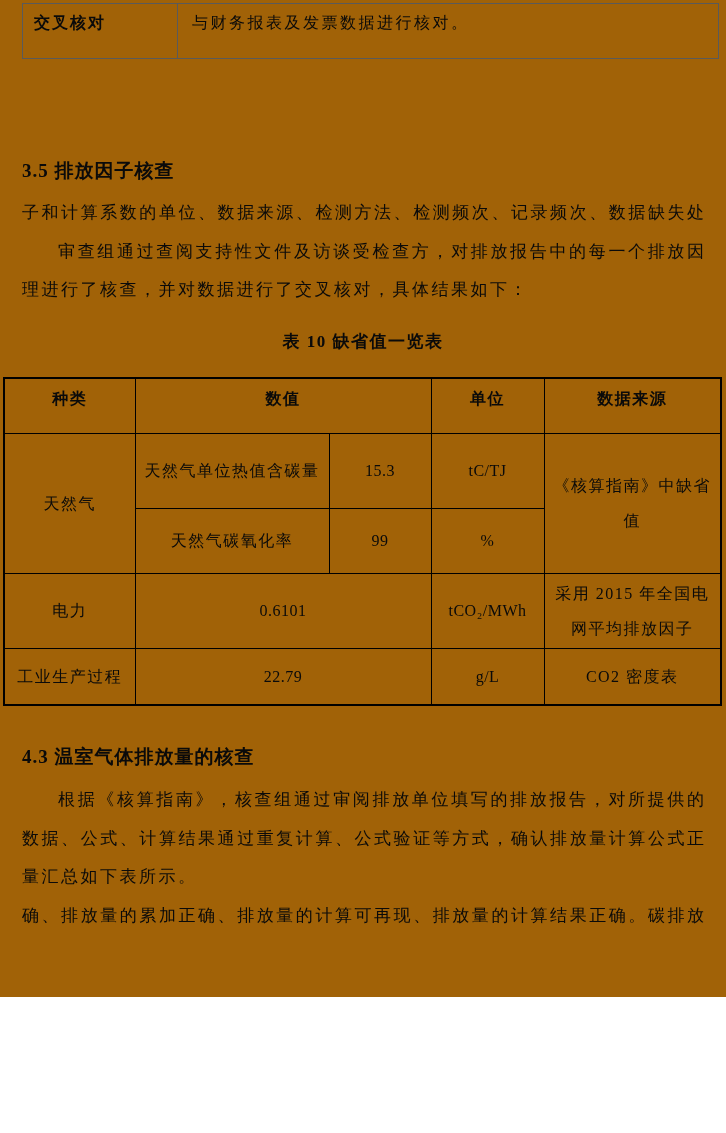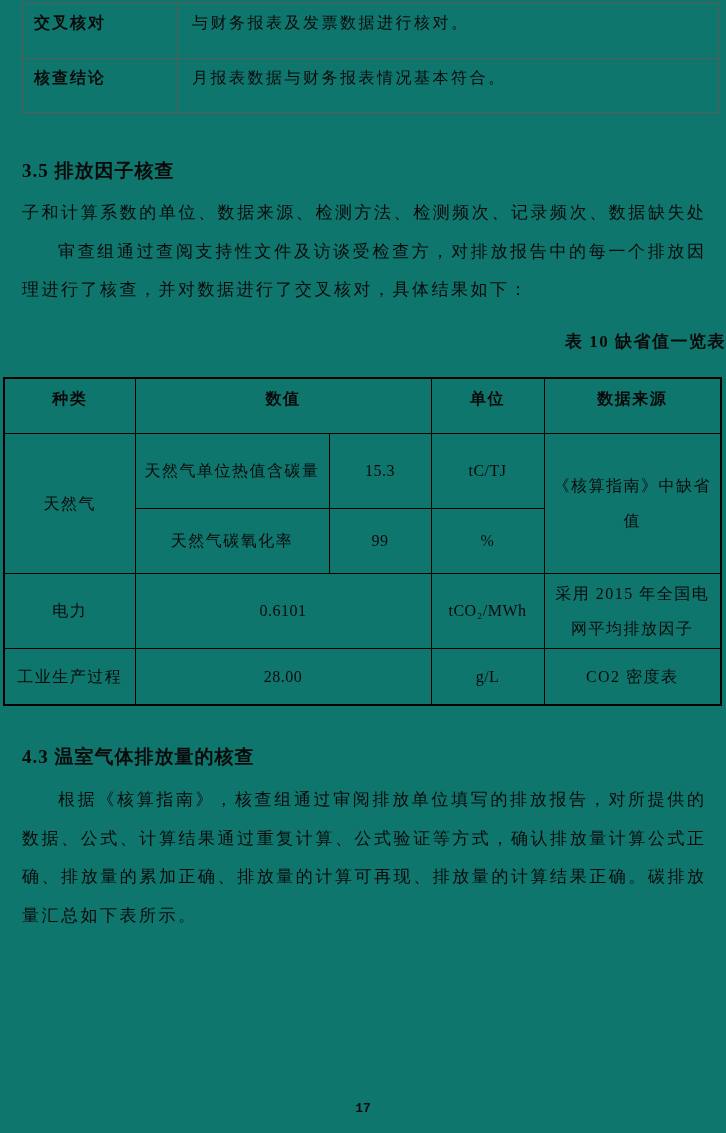--- a/index.html
+++ b/index.html
@@ -1,19 +1,19 @@
 <!DOCTYPE html>
 <html><head>
 <meta charset="utf-8">
 <style>
   * { margin:0; padding:0; box-sizing:border-box; }
   html,body { background:#ffffff; }
   body { font-family:"Liberation Serif","DejaVu Serif",serif; color:#0a0a0a; }
   .page {
-    position:relative; width:726px; height:1133px; background:#0f766e;
+    position:relative; width:726px; height:997px; background:#a16207;
     overflow:hidden; margin:0 auto;
   }
 
   
   .kv-table {
     position:absolute; left:22px; top:3px; width:696px;
     border-collapse:collapse; table-layout:fixed;
   }
   .kv-table td { border:1.5px solid #5a5a5a; vertical-align:top; font-size:16px; }
   .kv-table tr.kv-r1 td { height:55px; }
@@ -35,21 +35,21 @@
     height:38.5px; line-height:38.5px; letter-spacing:2px;
     text-align:justify; text-align-last:justify; text-justify:inter-character;
     overflow:hidden; white-space:nowrap;
   }
   .jline.indent { text-indent:36px; }
   .jline.last { text-align:left; text-align-last:left; letter-spacing:2.5px; }
 
   
   .tbl-title {
     position:absolute; left:0; top:330px; width:726px; height:22px;
-    text-align:right; font-size:17px; font-weight:bold; letter-spacing:1.5px;
+    text-align:center; font-size:17px; font-weight:bold; letter-spacing:1.5px;
   }
   .dtable {
     position:absolute; left:3px; top:377px; width:717px;
     border-collapse:collapse; table-layout:fixed; border:2px solid #000;
   }
   .dtable td {
     border:1px solid #000; text-align:center; vertical-align:middle;
     font-size:16px; letter-spacing:1.5px; padding:2px 6px; line-height:35px;
   }
   .dtable td.num { letter-spacing:0.5px; }
@@ -73,24 +73,20 @@
 
   <table class="kv-table">
     <colgroup>
         <col style="width:155px">
         <col style="width:541px">
       </colgroup>
     <tbody>
         <tr class="kv-r1">
       <td class="kv-label">交叉核对</td>
       <td class="kv-content">与财务报表及发票数据进行核对。</td>
-    </tr>
-    <tr class="kv-r2">
-      <td class="kv-label">核查结论</td>
-      <td class="kv-content">月报表数据与财务报表情况基本符合。</td>
     </tr>
   </tbody>
     </table>
 
   <div class="sec-heading h35">3.5 排放因子核查</div>
   <div class="para p35">
     <div class="jline">子和计算系数的单位、数据来源、检测方法、检测频次、记录频次、数据缺失处</div>
     <div class="jline indent">审查组通过查阅支持性文件及访谈受检查方，对排放报告中的每一个排放因</div>
     <div class="jline last">理进行了核查，并对数据进行了交叉核对，具体结果如下：</div>
   </div>
@@ -125,30 +121,30 @@
       <td class="num">%</td>
     </tr>
     <tr class="tr3">
       <td>电力</td>
       <td colspan="2" class="num">0.6101</td>
       <td class="num">tCO₂/MWh</td>
       <td>采用 2015 年全国电网平均排放因子</td>
     </tr>
     <tr class="tr4">
       <td>工业生产过程</td>
-      <td colspan="2" class="num">28.00</td>
+      <td colspan="2" class="num">22.79</td>
       <td class="num">g/L</td>
       <td>CO2 密度表</td>
     </tr>
   </tbody>
     </table>
 
   <div class="sec-heading h36">4.3 温室气体排放量的核查</div>
   <div class="para p36">
     <div class="jline indent">根据《核算指南》，核查组通过审阅排放单位填写的排放报告，对所提供的</div>
     <div class="jline">数据、公式、计算结果通过重复计算、公式验证等方式，确认排放量计算公式正</div>
+    <div class="jline last">量汇总如下表所示。</div>
     <div class="jline">确、排放量的累加正确、排放量的计算可再现、排放量的计算结果正确。碳排放</div>
-    <div class="jline last">量汇总如下表所示。</div>
   </div>
 
   <div class="page-number">17</div>
 
 </div>
 
 </body></html>

